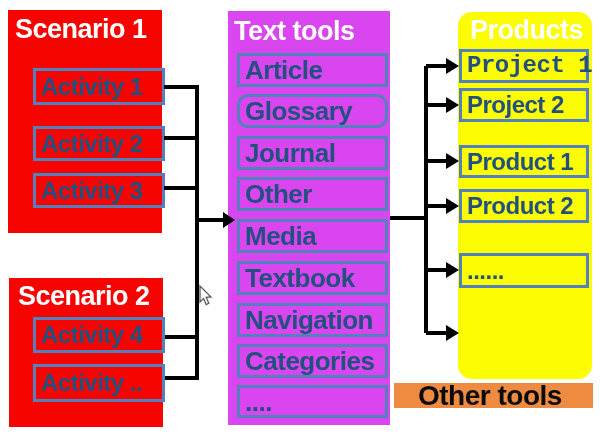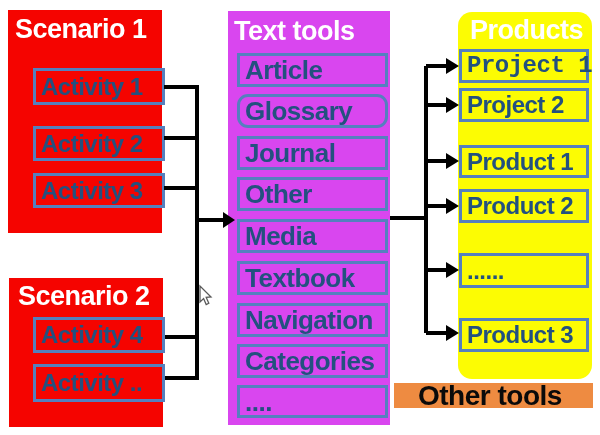--- a/index.html
+++ b/index.html
@@ -66,21 +66,20 @@
   <div class="box tool" style="left:237px;top:385px;width:151px;height:33px;">....</div>
 
   <div class="panel yellow" style="left:458px;top:12px;width:134px;height:367px;">
     <div class="panel-title" style="left:12px;top:4px;">Products</div>
   </div>
   <div class="box prod" style="left:459px;top:49px;width:130px;height:34px;font-family:Liberation Mono, monospace;">Project 1</div>
   <div class="box prod" style="left:459px;top:88px;width:130px;height:34px;">Project 2</div>
   <div class="box prod" style="left:459px;top:145px;width:130px;height:33px;">Product 1</div>
   <div class="box prod" style="left:459px;top:189px;width:130px;height:34px;">Product 2</div>
   <div class="box prod" style="left:459px;top:253px;width:130px;height:35px;">......</div>
-  <div class="box prod" style="left:459px;top:318px;width:130px;height:34px;">Product 3</div>
 
   <div id="other-tools-bar">
     <span>Other tools</span>
   </div>
 
   <svg id="connectors" viewBox="0 0 600 435">
     <g stroke="#000000" stroke-width="4" fill="none">
 
       <path d="M164,87 H199"></path>
       <path d="M164,138 H199"></path>

